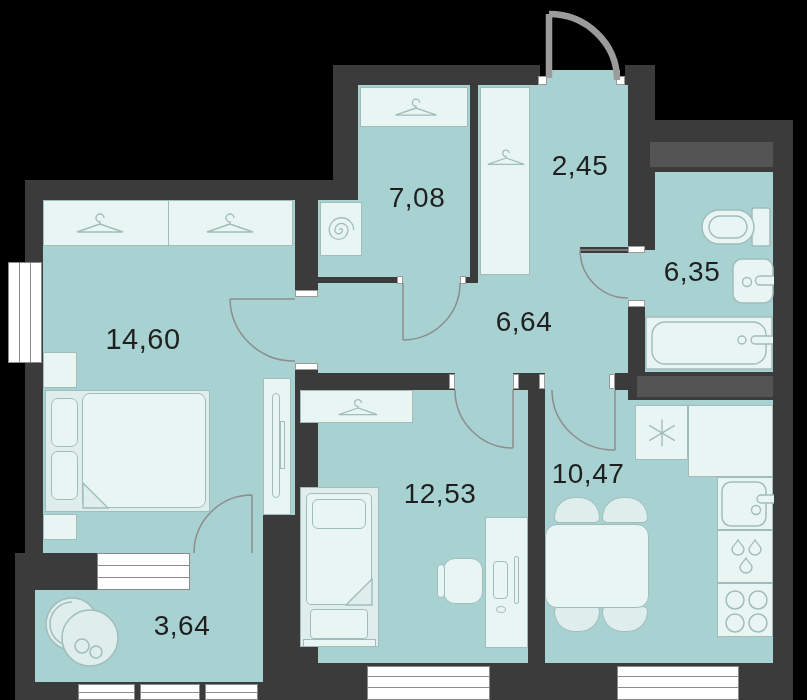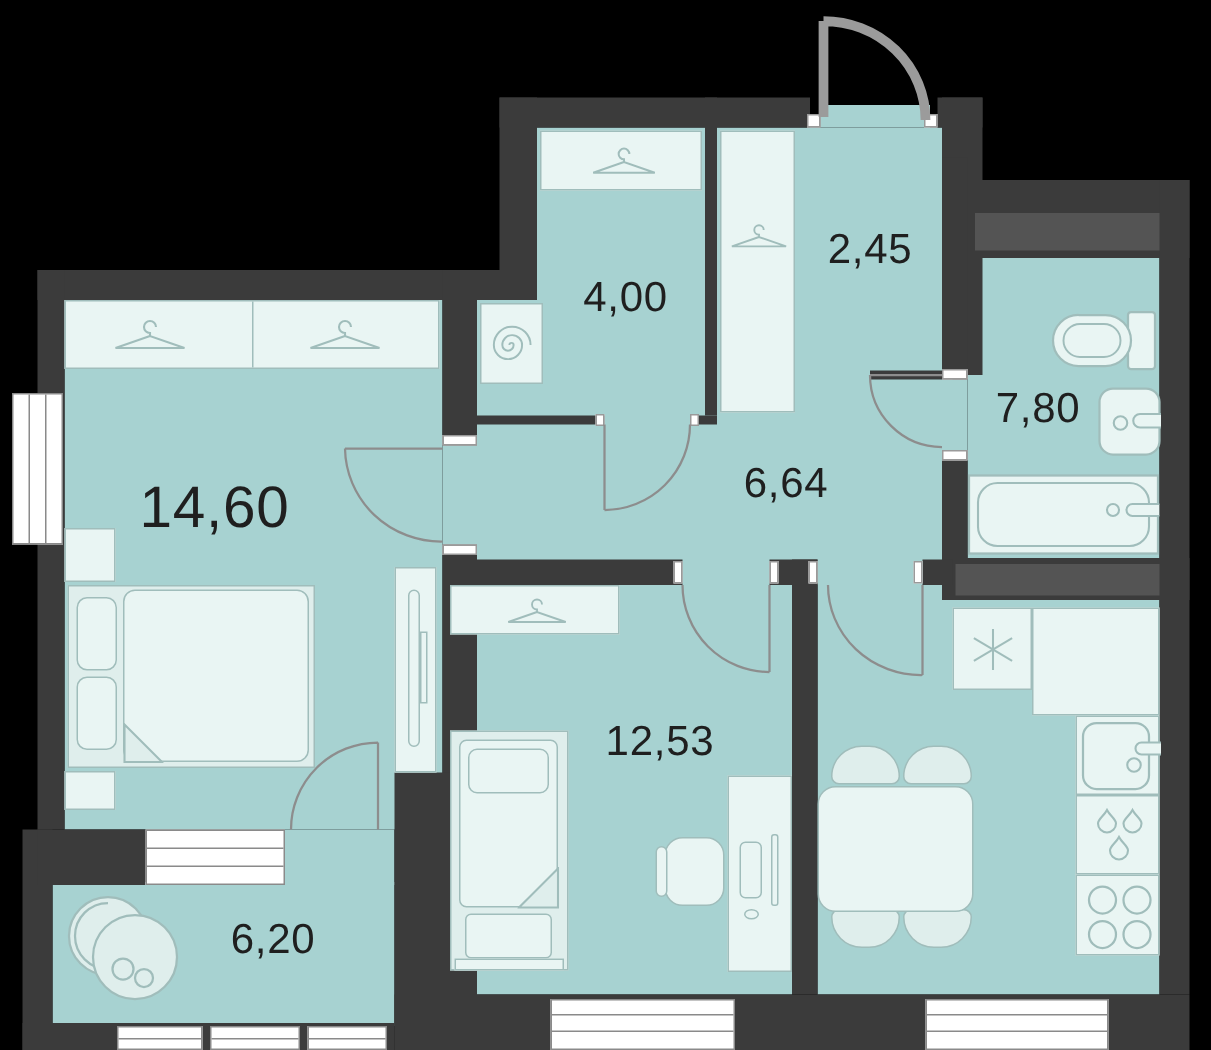--- a/index.html
+++ b/index.html
@@ -20,21 +20,21 @@
   .wall{position:absolute;background:var(--wall);}
   .shaft{position:absolute;background:var(--shaft);}
   .furn{position:absolute;background:var(--furn);border:1.5px solid var(--stroke);box-sizing:border-box;}
   .furn2{position:absolute;background:var(--furn2);border:1.5px solid var(--stroke);box-sizing:border-box;}
   .outline{position:absolute;background:transparent;border:1.5px solid var(--stroke);box-sizing:border-box;}
   .win{position:absolute;background:#fff;border:1px solid #8a8a8a;box-sizing:border-box;}
   .winline-h{position:absolute;left:0;width:100%;height:0;border-top:1px solid #8a8a8a;}
   .winline-v{position:absolute;top:0;height:100%;width:0;border-left:1px solid #8a8a8a;}
   .cap{position:absolute;background:#fff;border:1px solid #9a9a9a;box-sizing:border-box;}
   .label{position:absolute;transform:translate(-50%,-50%);color:var(--label);
-         font-size:39px;font-weight:400;letter-spacing:.5px;white-space:nowrap;}
+         font-size:29px;font-weight:400;letter-spacing:.5px;white-space:nowrap;}
   svg{display:block;}
   .abs{position:absolute;}
 </style>
 </head>
 <body>
 
 <div id="plan">
 
   <div class="room" style="left:43px;top:200px;width:252px;height:353px;"></div>
   <div class="room" style="left:35px;top:588px;width:228px;height:96px;"></div>
@@ -256,20 +256,21 @@
       <path d="M252 495 V553 M252 495 A58 58 0 0 0 194 553"></path>
       <path d="M403 283 V340 M403 340 A57 57 0 0 0 460 283"></path>
       <path d="M580 250 H628 M580 250 A48 48 0 0 0 628 298"></path>
       <path d="M513 390 V448 M513 448 A58 58 0 0 1 455 390"></path>
       <path d="M615 390 V450 M552 390 A62 60 0 0 0 615 450"></path>
     </g>
     <path d="M549 78 V14 M549 14 A68 66 0 0 1 617 80" fill="none" stroke="var(--arc-heavy)" stroke-width="6.5"></path>
   </svg>
 
   <div class="label" style="left:143px;top:339px;">14,60</div>
-  <div class="label" style="left:417px;top:198px;font-size:28px;">4,00</div>
+  <div class="label" style="left:417px;top:198px;font-size:28px;">7,08</div>
   <div class="label" style="left:580px;top:166px;font-size:28px;">2,45</div>
   <div class="label" style="left:524px;top:322px;font-size:28px;">6,64</div>
-  <div class="label" style="left:692px;top:272px;font-size:28px;">7,80</div>
+  <div class="label" style="left:692px;top:272px;font-size:28px;">6,35</div>
   <div class="label" style="left:440px;top:494px;font-size:28px;">12,53</div>
-  <div class="label" style="left:182px;top:626px;font-size:28px;">6,20</div>
+  <div class="label" style="left:588px;top:474px;font-size:28px;">10,47</div>
+  <div class="label" style="left:182px;top:626px;font-size:28px;">3,64</div>
 
 </div>
 
 </body></html>

